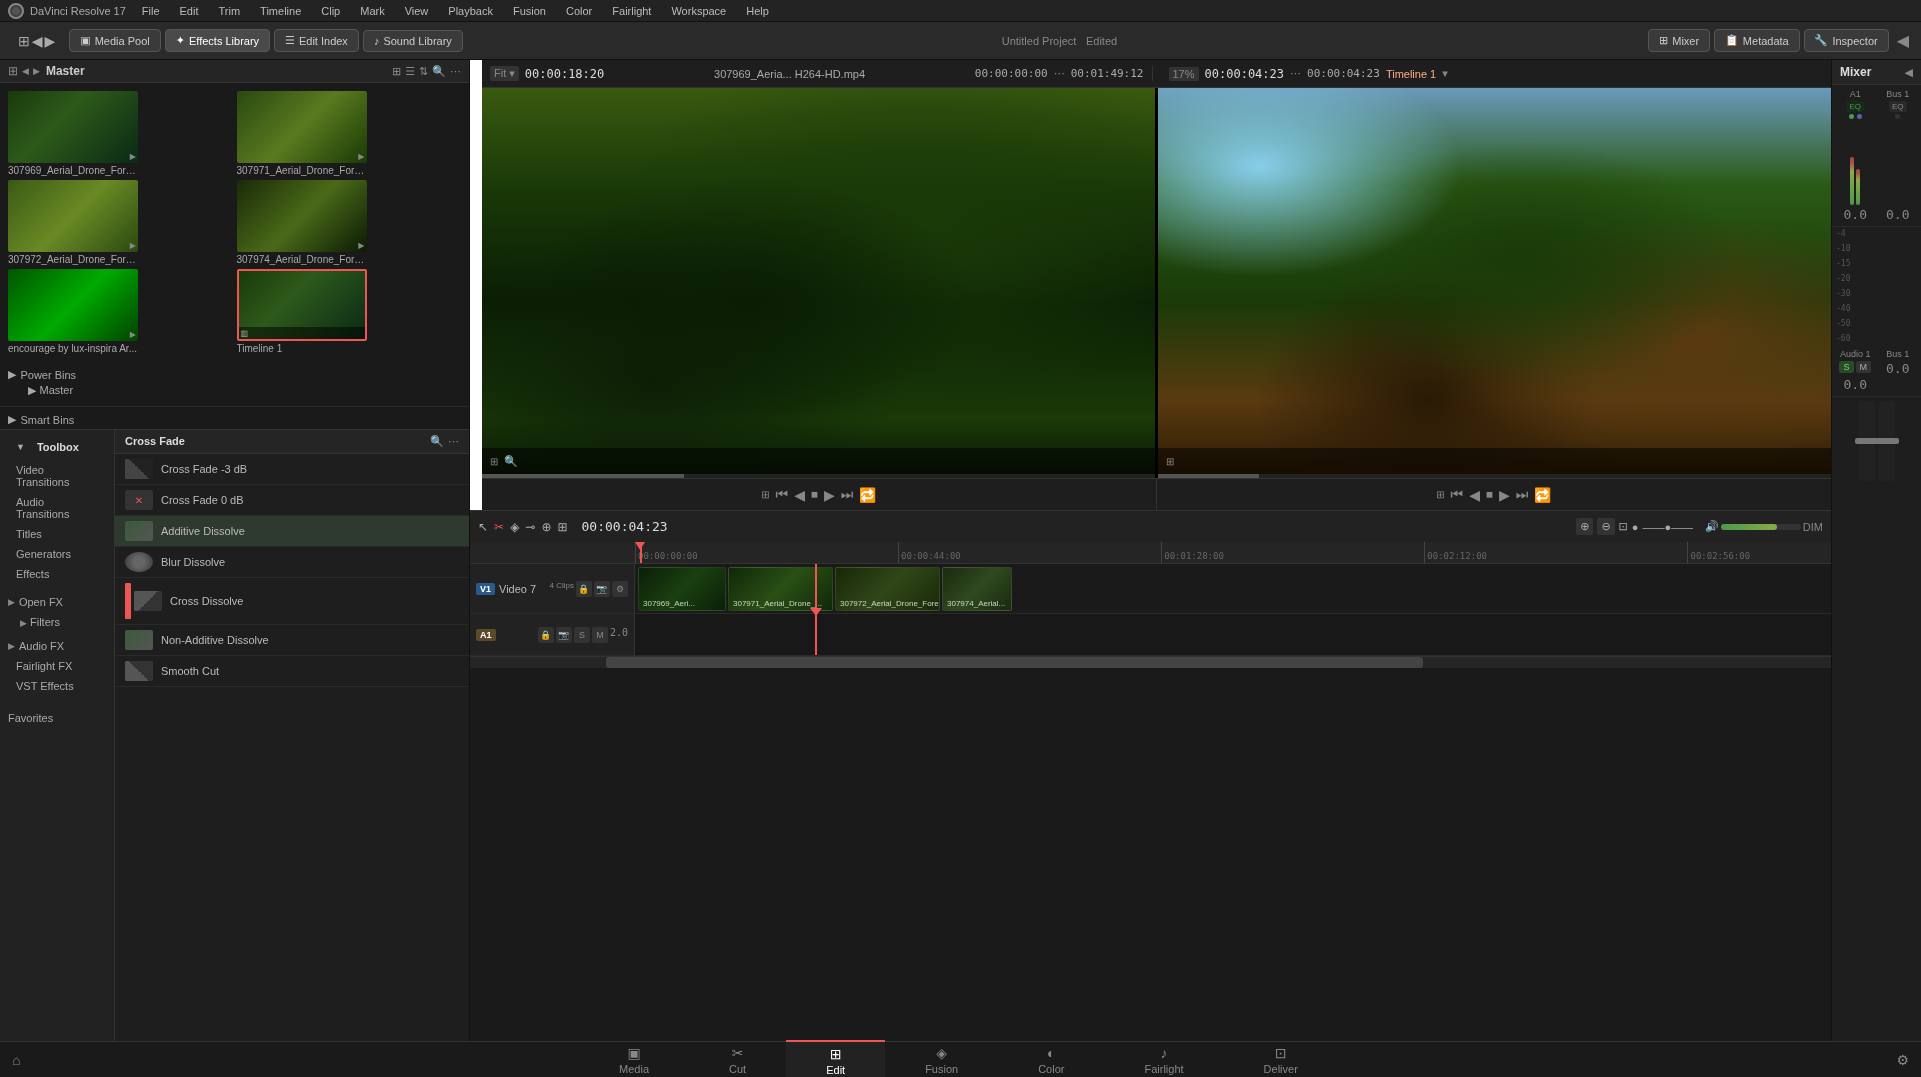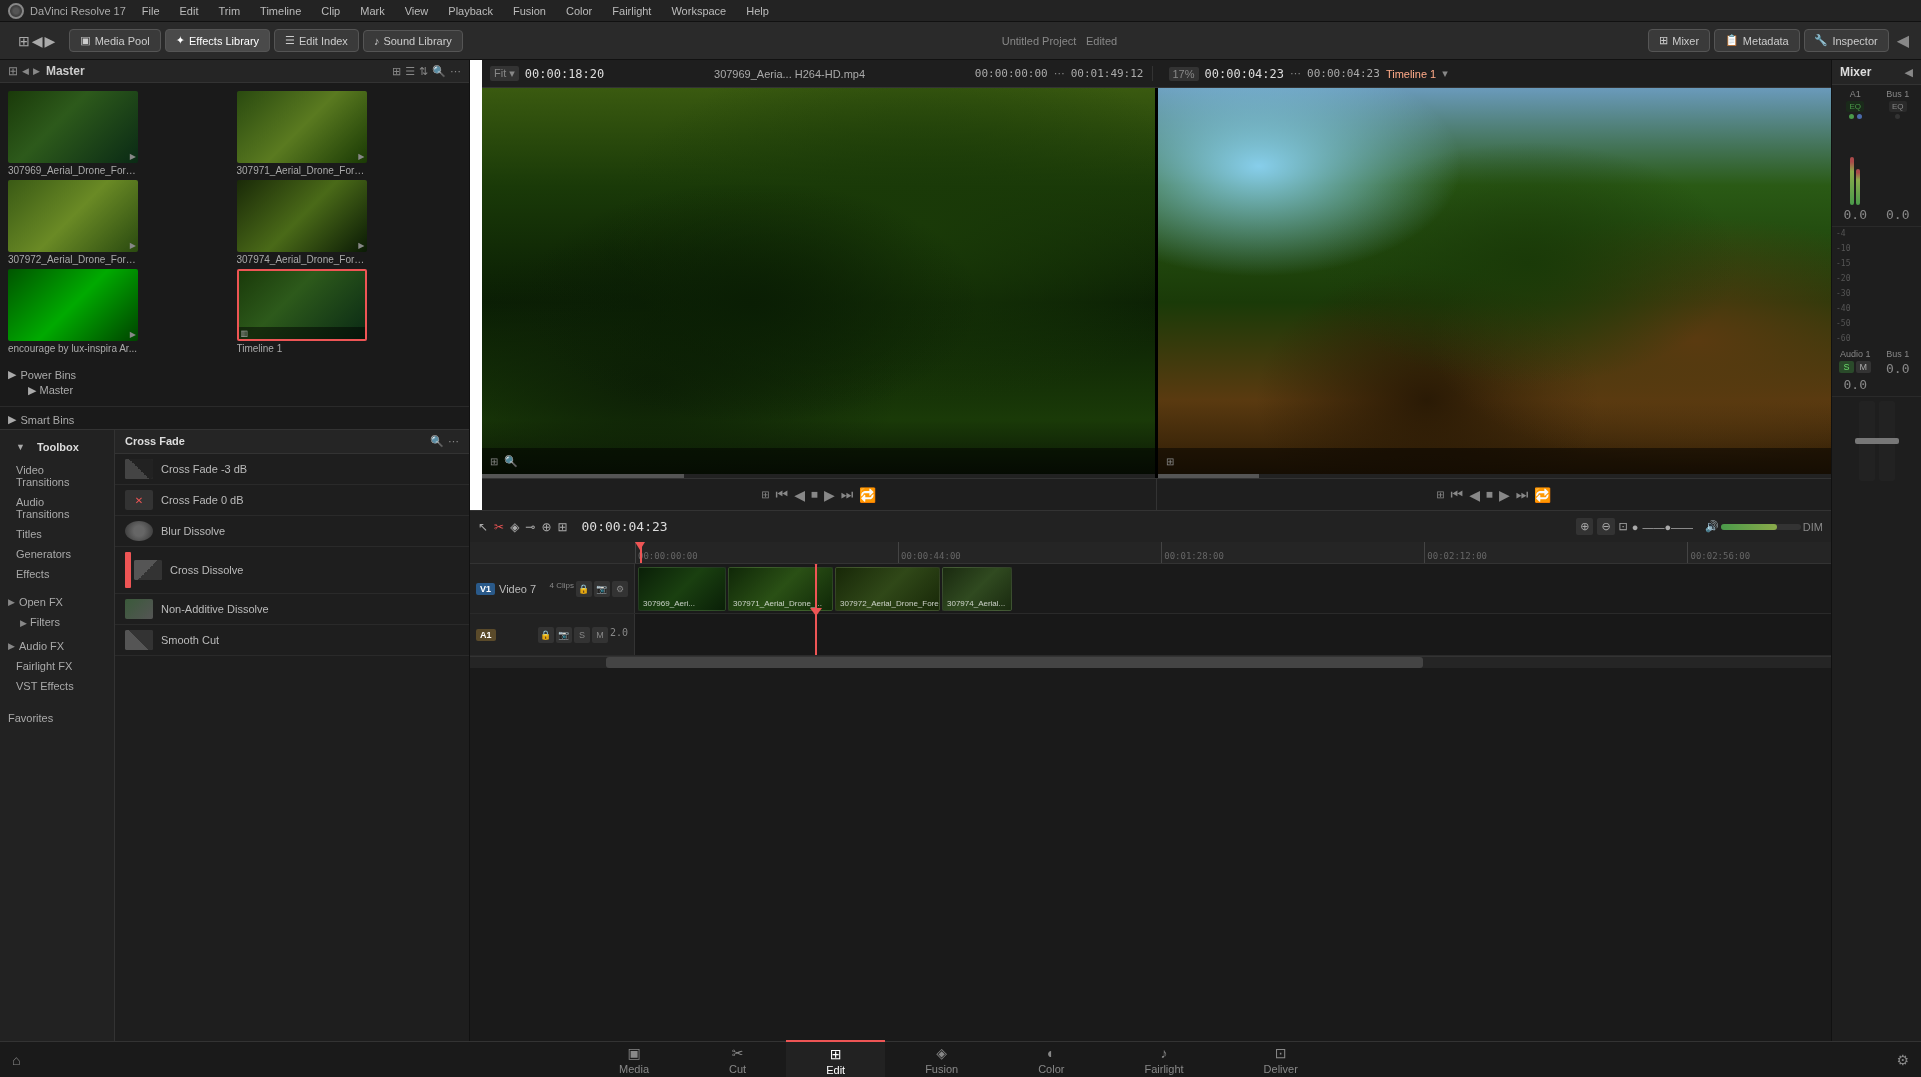--- a/index.html
+++ b/index.html
@@ -833,20 +833,26 @@
             </div>
             <span class="effect-label">Cross Fade -3 dB</span>
           </div>
           <div class="effect-row">
             <div class="effect-icon red-x">
             </div>
             <span class="effect-label">Cross Fade 0 dB</span>
           </div>
 
 
+          <div class="effect-row highlight">
+            <div class="effect-icon">
+              <div style="width:100%;height:100%;background:linear-gradient(135deg,#3a5a3a 0%,#555 100%);border-radius:2px;"></div>
+            </div>
+            <span class="effect-label">Additive Dissolve</span>
+          </div>
 
           <div class="effect-row">
             <div class="effect-icon" style="background:radial-gradient(circle,#666 30%,#333 100%);border-radius:50%;">
             </div>
             <span class="effect-label">Blur Dissolve</span>
           </div>
 
           <div class="effect-row">
             <div style="display:flex; align-items:center; gap:3px;">
               <div style="width:6px; height:36px; background:#e55; border-radius:1px; flex-shrink:0;"></div>

